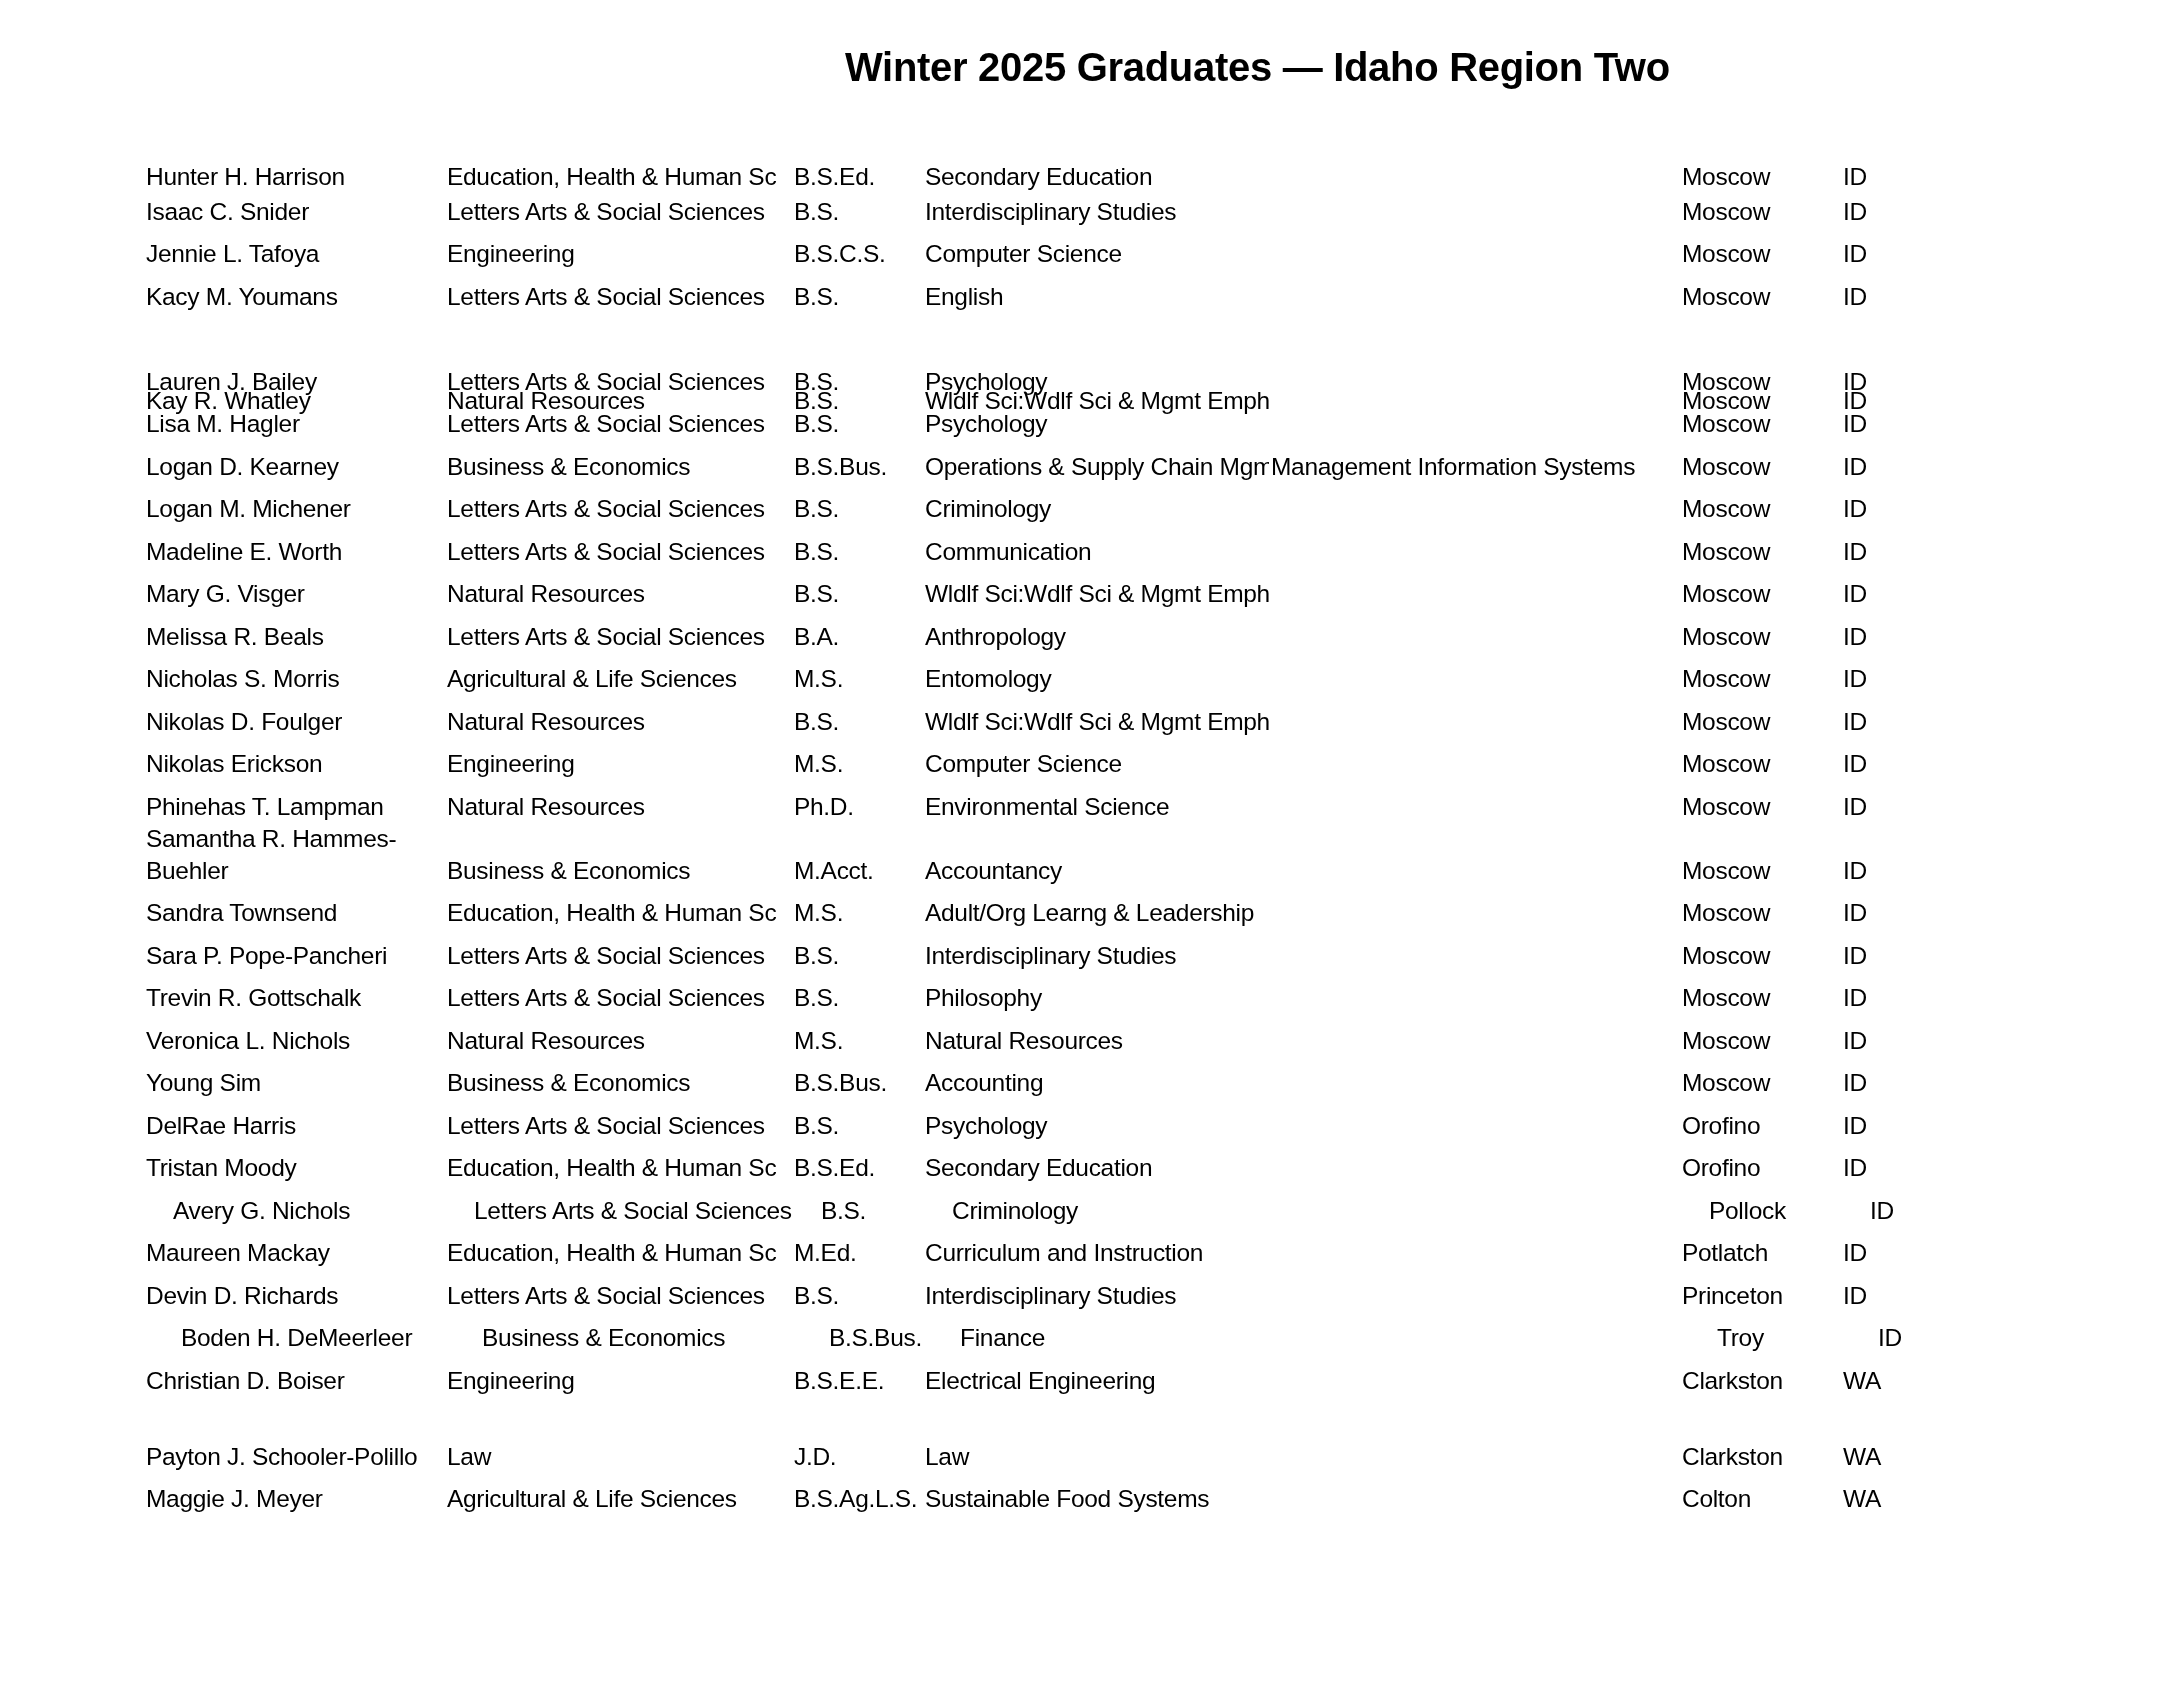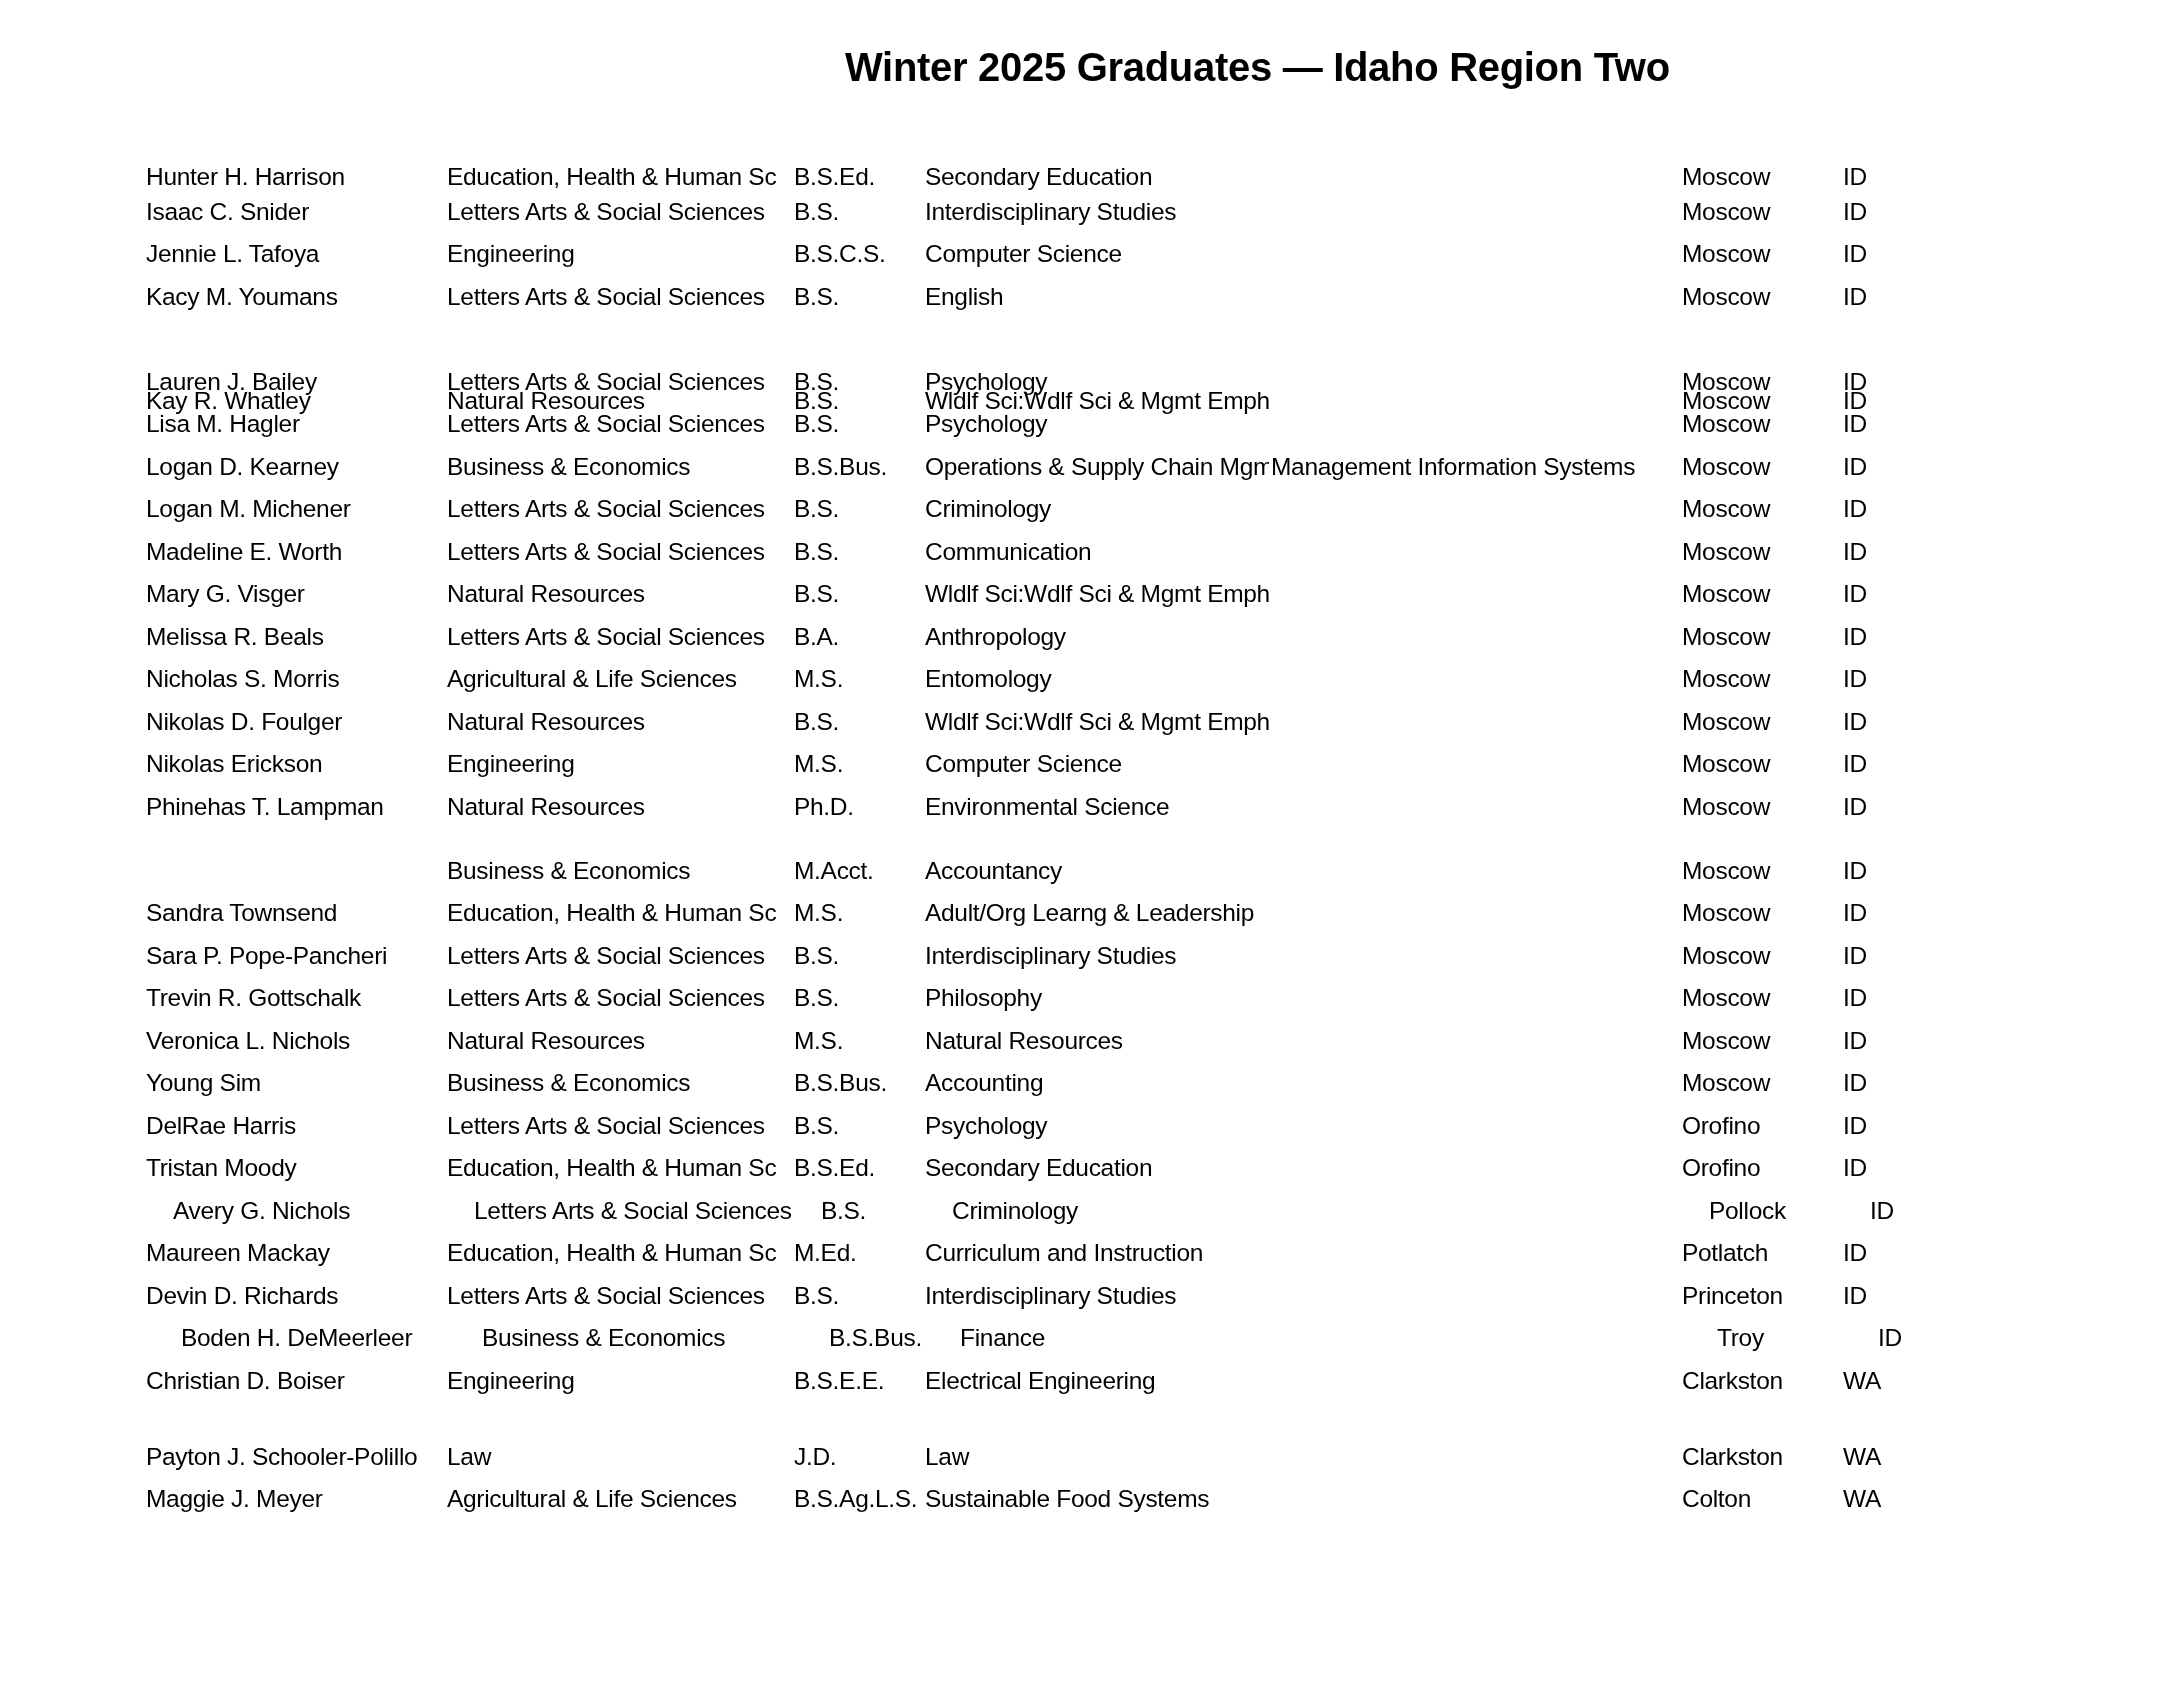--- a/index.html
+++ b/index.html
@@ -203,20 +203,21 @@
     <div class="row" style="top: 791px;">
     <span class="cell c-name">Phinehas T. Lampman</span>
     <span class="cell c-college">Natural Resources</span>
     <span class="cell c-degree">Ph.D.</span>
     <span class="cell c-major">Environmental Science</span>
     <span class="cell c-major2"></span>
     <span class="cell c-city">Moscow</span>
     <span class="cell c-state">ID</span>
   </div>
     <div class="row" style="top: 855px;">
+    <span class="cell c-name two-line">Samantha R. Hammes-Buehler</span>
     <span class="cell c-college">Business &amp; Economics</span>
     <span class="cell c-degree">M.Acct.</span>
     <span class="cell c-major">Accountancy</span>
     <span class="cell c-major2"></span>
     <span class="cell c-city">Moscow</span>
     <span class="cell c-state">ID</span>
   </div>
     <div class="row" style="top: 897px;">
     <span class="cell c-name">Sandra Townsend</span>
     <span class="cell c-college">Education, Health &amp; Human Sc</span>

